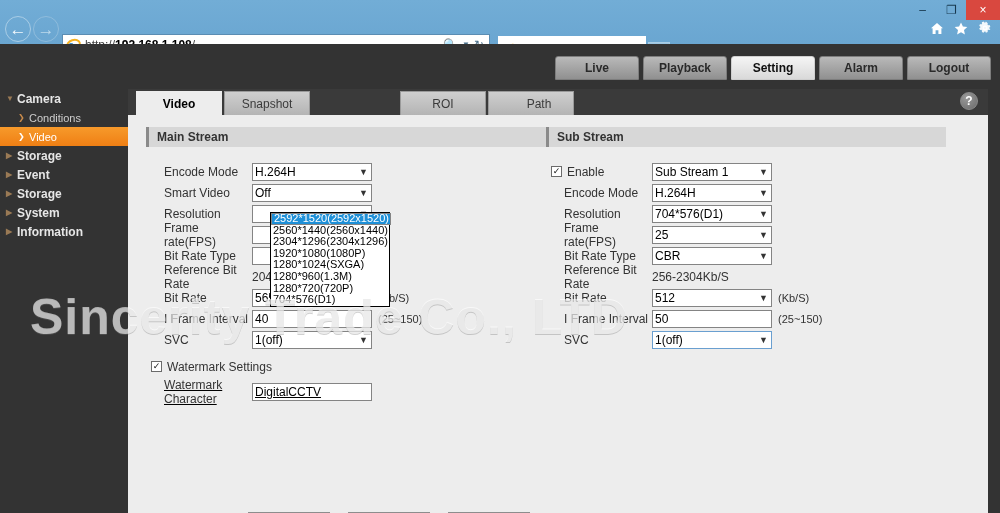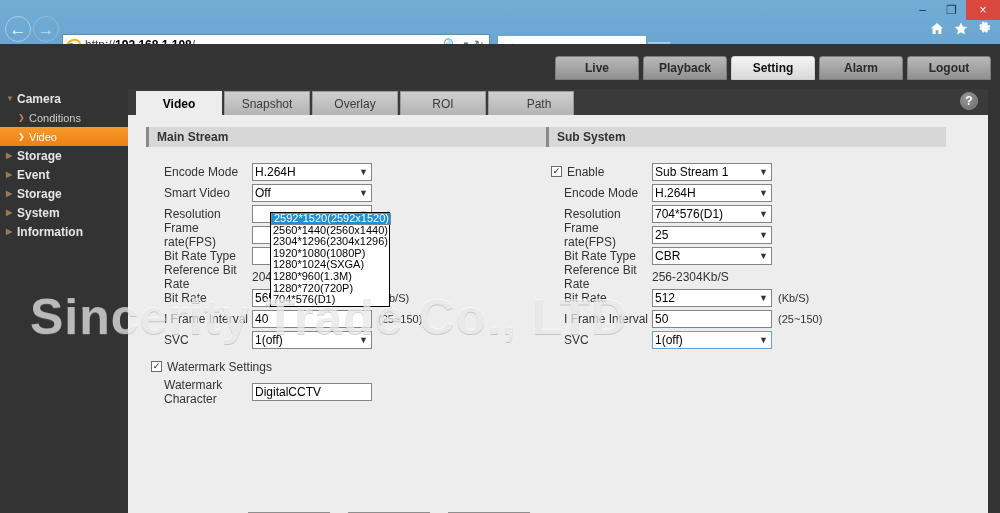--- a/index.html
+++ b/index.html
@@ -314,21 +314,20 @@
       <span class="arrow">▶</span>
       <span>Information</span>
     </div>
   </div>
 
   <div class="content">
 
     <div class="tabbar">
       <div class="ctab active" style="left:8px;">Video</div>
       <div class="ctab" style="left:96px;">Snapshot</div>
-      <div class="ctab" style="left:184px;">Overlay</div>
       <div class="ctab" style="left:272px;">ROI</div>
       <div class="ctab" style="left:360px;padding-left:16px;">Path</div>
       <div class="help-icon">?</div>
     </div>
 
     <div class="panes">
 
       <div class="pane left">
         <div class="pane-head">Main Stream</div>
         <div class="form">
@@ -400,21 +399,21 @@
             </span>
           </div>
 
           <div class="row" style="margin-top:6px;">
             <span class="lbl withchk" style="width:160px;">
               <span class="chk">✓</span>
               <span>Watermark Settings</span>
             </span>
           </div>
 
-          <div class="row" style="margin-top:4px;">
+          <div class="row" style="margin-top:4px;text-decoration:underline;">
             <span class="lbl" style="width:106px;">Watermark Character</span>
             <span class="txt">
               <span>DigitalCCTV</span>
             </span>
           </div>
 
         </div>
 
         <div class="droplist">
           <div class="dl-item sel">2592*1520(2592x1520)</div>
@@ -422,21 +421,21 @@
           <div class="dl-item">2304*1296(2304x1296)</div>
           <div class="dl-item">1920*1080(1080P)</div>
           <div class="dl-item">1280*1024(SXGA)</div>
           <div class="dl-item">1280*960(1.3M)</div>
           <div class="dl-item">1280*720(720P)</div>
           <div class="dl-item">704*576(D1)</div>
         </div>
       </div>
 
       <div class="pane right">
-        <div class="pane-head">Sub System</div>
+        <div class="pane-head">Sub Stream</div>
         <div class="form">
 
           <div class="row">
             <span class="lbl withchk">
               <span class="chk">✓</span>
               <span>Enable</span>
             </span>
             <span class="sel">
               <span>Sub Stream 1</span>
               <span class="caret">▼</span>

